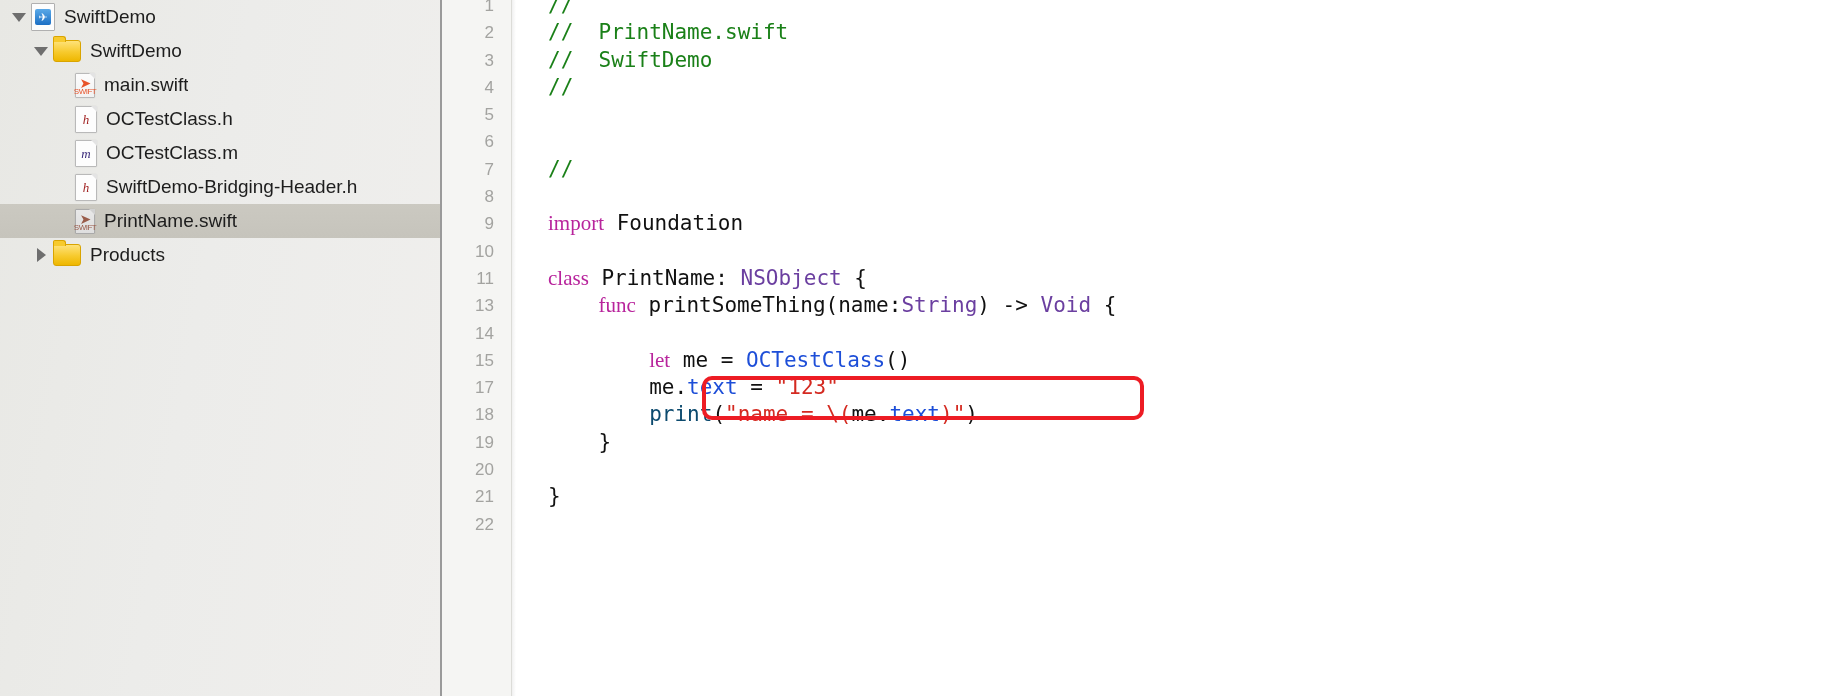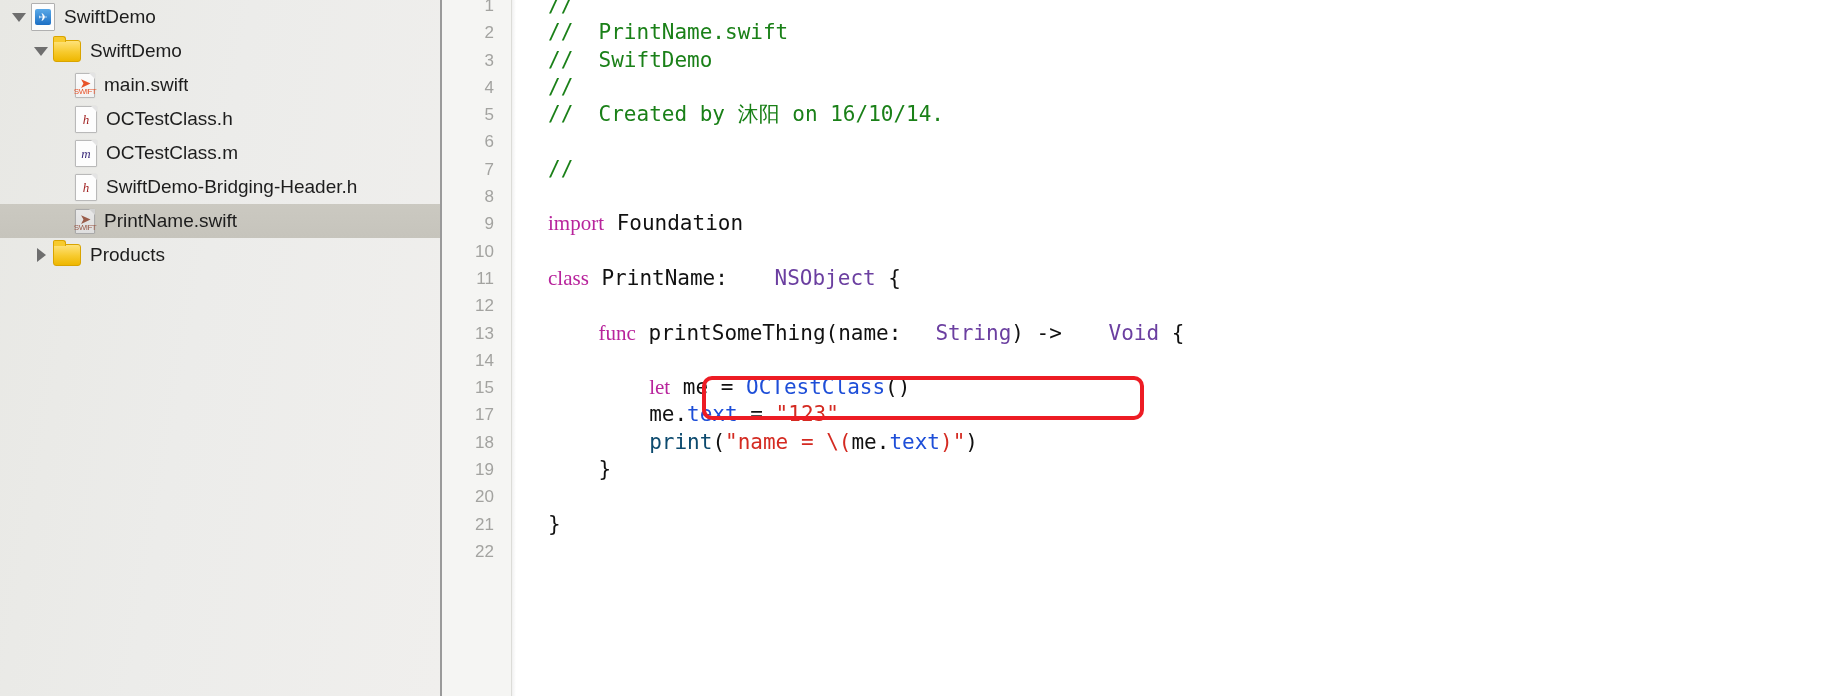--- a/index.html
+++ b/index.html
@@ -160,21 +160,21 @@
     position:relative;z-index:2;
   }
   .code{
     padding-left:48px;
     color:#000000;
     position:relative;z-index:2;
   }
   
   .c-comment{color:#1a8018;}
   .c-kw{color:#b8249c;font-family:Liberation Serif, serif;}
-  .c-type{color:#6b3fa0;margin-left:34px;}
+  .c-type{color:#6b3fa0;}
   .c-str{color:#d42a21;}
   .c-class{color:#1d4ed8;}
   .c-fn{color:#0c4a6e;}
   .c-plain{color:#111111;}
 
   
   #annot{
     position:absolute;
     left:260px;top:381px;
     width:442px;height:48px;
@@ -250,28 +250,27 @@
   <div id="divider"></div>
 
   <div id="editor">
     <div id="gutter"></div>
     <div id="gutter-shadow"></div>
     <div class="code-wrap" id="code-wrap">
         <div class="line"><span class="ln">1</span><span class="code"><span class="c-comment">//</span></span></div>
         <div class="line"><span class="ln">2</span><span class="code"><span class="c-comment">//  PrintName.swift</span></span></div>
         <div class="line"><span class="ln">3</span><span class="code"><span class="c-comment">//  SwiftDemo</span></span></div>
         <div class="line"><span class="ln">4</span><span class="code"><span class="c-comment">//</span></span></div>
-        <div class="line"><span class="ln">5</span><span class="code"><span class="c-comment">//  Created by 沐阳 on 16/10/14.</span></span></div>
+        <div class="line"><span class="ln">5</span></div>
         <div class="line"><span class="ln">6</span></div>
         <div class="line"><span class="ln">7</span><span class="code"><span class="c-comment">//</span></span></div>
         <div class="line"><span class="ln">8</span><span class="code"></span></div>
         <div class="line"><span class="ln">9</span><span class="code"><span class="c-kw">import</span><span class="c-plain"> Foundation</span></span></div>
         <div class="line"><span class="ln">10</span><span class="code"></span></div>
         <div class="line"><span class="ln">11</span><span class="code"><span class="c-kw">class</span><span class="c-plain"> PrintName: </span><span class="c-type">NSObject</span><span class="c-plain"> {</span></span></div>
-        <div class="line"><span class="ln">12</span><span class="code"></span></div>
         <div class="line"><span class="ln">13</span><span class="code"><span class="c-plain">    </span><span class="c-kw">func</span><span class="c-plain"> printSomeThing(name:</span><span class="c-type">String</span><span class="c-plain">) -&gt; </span><span class="c-type">Void</span><span class="c-plain"> {</span></span></div>
         <div class="line"><span class="ln">14</span><span class="code"></span></div>
         <div class="line"><span class="ln">15</span><span class="code"><span class="c-plain">        </span><span class="c-kw">let</span><span class="c-plain"> me = </span><span class="c-class">OCTestClass</span><span class="c-plain">()</span></span></div>
         <div class="line"><span class="ln">17</span><span class="code"><span class="c-plain">        me.</span><span class="c-class">text</span><span class="c-plain"> = </span><span class="c-str">"123"</span></span></div>
         <div class="line"><span class="ln">18</span><span class="code"><span class="c-plain">        </span><span class="c-fn">print</span><span class="c-plain">(</span><span class="c-str">"name = \(</span><span class="c-plain">me.</span><span class="c-class">text</span><span class="c-str">)"</span><span class="c-plain">)</span></span></div>
         <div class="line"><span class="ln">19</span><span class="code"><span class="c-plain">    }</span></span></div>
         <div class="line"><span class="ln">20</span><span class="code"></span></div>
         <div class="line"><span class="ln">21</span><span class="code"><span class="c-plain">}</span></span></div>
         <div class="line"><span class="ln">22</span><span class="code"></span></div>
       </div>

